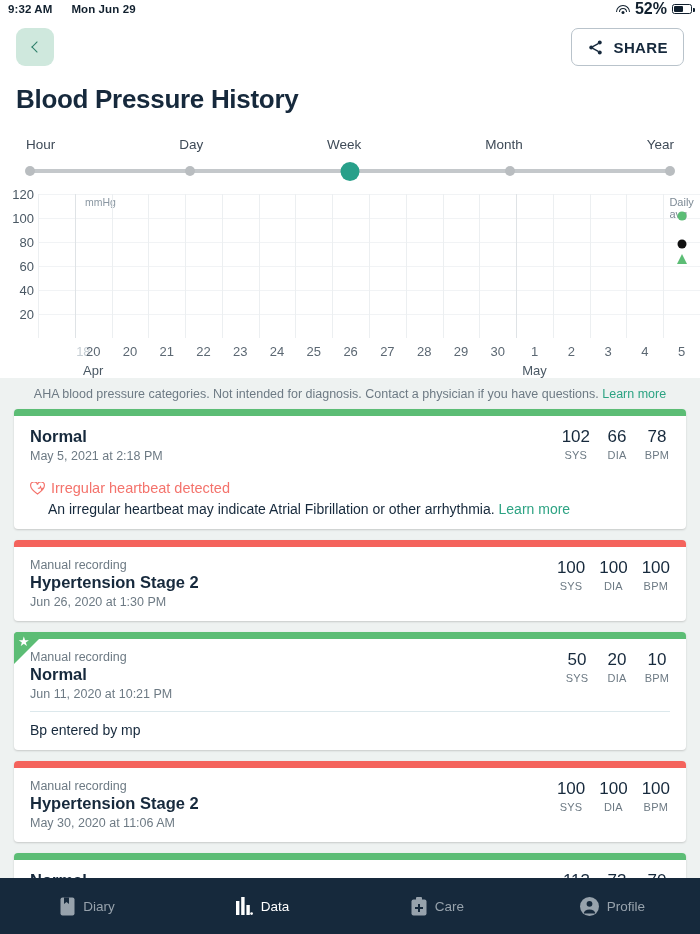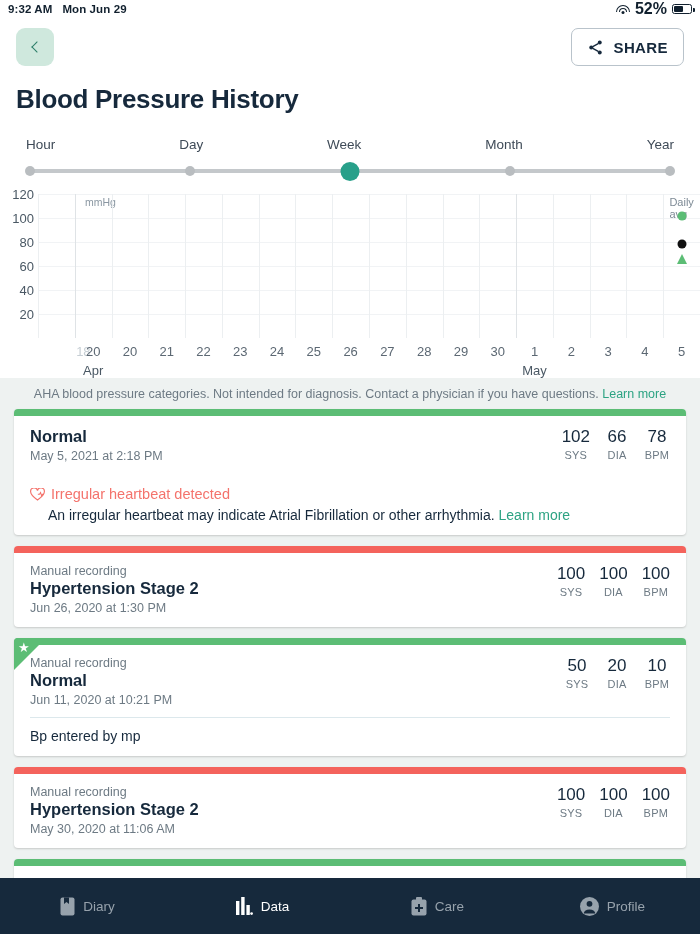--- a/index.html
+++ b/index.html
@@ -11,21 +11,21 @@
   }
   body { position: relative; }
 
   
   .statusbar {
     height: 18px; display: flex; align-items: center;
     justify-content: space-between;
     padding: 0 8px; font-size: 11.5px; color: #11202e;
     background: #ffffff;
   }
-  .sb-left { display: flex; align-items: center; gap: 10px; font-weight: 600; letter-spacing: .1px;}
+  .sb-left { display: flex; align-items: center; gap: 19px; font-weight: 600; letter-spacing: .1px;}
   .sb-time { font-weight: 700; }
   .sb-date { font-weight: 600; }
   .sb-right { display: flex; align-items: center; gap: 5px; }
   .wifi-icon { display:inline-block; width: 14px; height: 11px; position: relative; }
   .wifi-icon i { position:absolute; left:50%; transform:translateX(-50%);
     border:1.6px solid #11202e; border-bottom:none;
     border-radius: 50% 50% 0 0 / 100% 100% 0 0; }
   .wifi-icon i:nth-child(1){ width:14px; height:7px; top:1px;}
   .wifi-icon i:nth-child(2){ width:8px; height:4px; top:4px;}
   .wifi-icon i:nth-child(3){ width:3px; height:3px; top:7px; border-radius:50%; background:#11202e; border:none;}
@@ -91,21 +91,21 @@
   .card-body { padding: 11px 16px 12px 16px; position: relative; }
   .card-row { display:flex; align-items:flex-start; justify-content:space-between; }
   .manual-tag { font-size: 12.5px; color:#6d7a84; margin-bottom: 1px; }
   .cat-name { font-size: 16.5px; font-weight: 700; color:#16293c; }
   .cat-date { font-size: 12.5px; color:#6d7a84; margin-top: 3px; }
   .metrics { display:flex; gap: 14px; padding-top: 1px; }
   .metric { text-align:center; min-width: 26px; }
   .metric-val { font-size: 17px; color:#16293c; line-height: 1.05; }
   .metric-key { font-size: 11px; color:#6d7a84; margin-top: 3px; letter-spacing:.2px; }
 
-  .irregular { display:flex; align-items:center; gap: 6px; margin-top: 23px; }
+  .irregular { display:flex; align-items:center; gap: 6px; margin-top: 17px; }
   .irregular-text { font-size: 14.5px; color:#f4736c; }
   .irregular-desc { font-size: 14px; color:#16293c; margin: 5px 0 0 18px; }
   .irregular-desc a { color:#2da383; text-decoration:none; }
 
   .note-divider { height:1px; background:#dce8ec; margin: 10px 0 0 0; }
   .note-text { font-size: 14px; color:#16293c; padding-top: 10px; }
 
   .star-badge { position:absolute; left:0; top:0; width: 32px; height: 32px; overflow:hidden; }
   .star-badge .tri { position:absolute; left:0; top:0; width:0; height:0;
       border-top: 32px solid #5cbd75; border-right: 32px solid transparent; }

